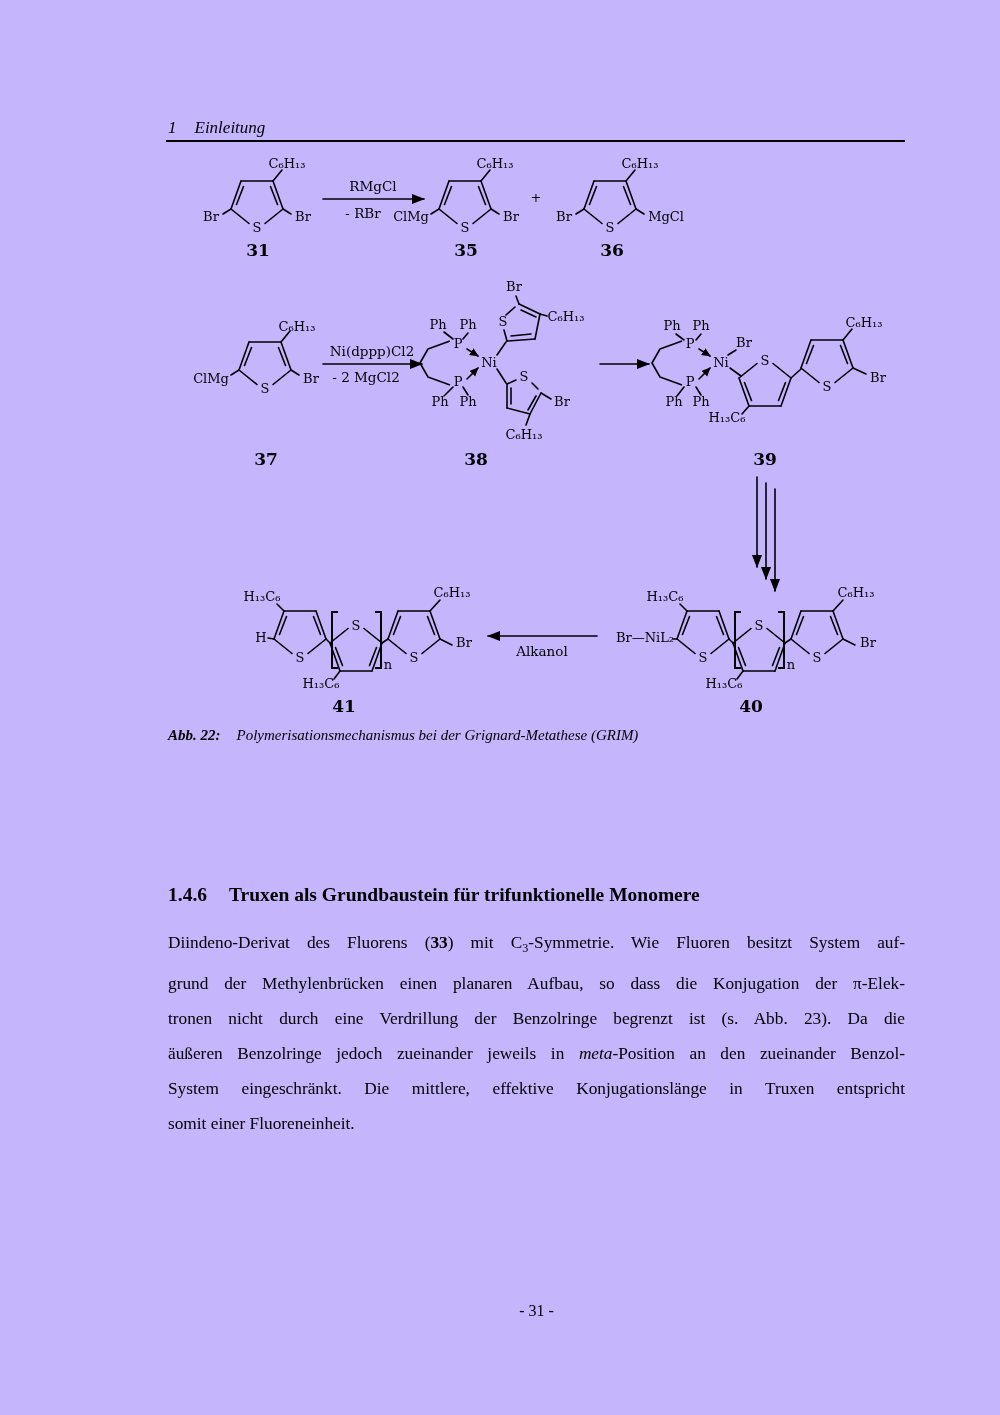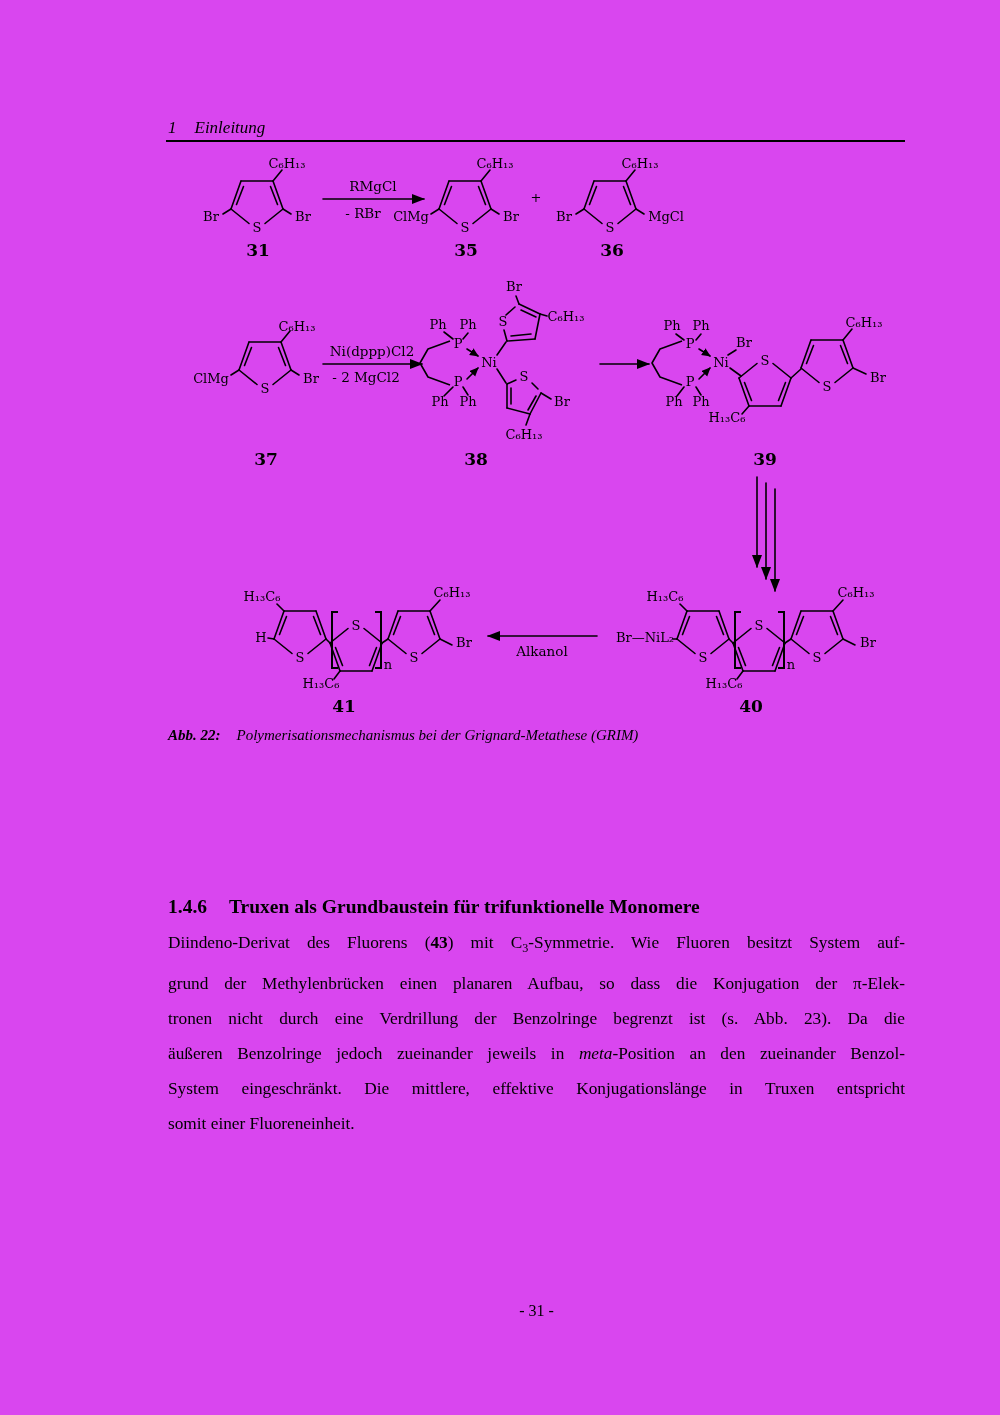--- a/index.html
+++ b/index.html
@@ -1,34 +1,34 @@
 <!DOCTYPE html>
 <html><head>
 <meta charset="utf-8">
 <style>
   html,body{margin:0;padding:0;background:#ffffff;}
-  .page{position:relative;width:1000px;height:1415px;background:#d946ef;overflow:hidden;
+  .page{position:relative;width:1000px;height:1415px;background:#c4b5fd;overflow:hidden;
         font-family:"Liberation Serif",serif;color:#000;}
   
   .runhead{position:absolute;left:168px;top:118px;font-style:italic;font-size:17px;}
   .runhead .num{margin-right:18px;}
   .headrule{position:absolute;left:166px;top:140px;width:739px;height:2px;background:#000;}
   
   .scheme{position:absolute;left:0;top:155px;}
   .bond{stroke:#000;stroke-width:1.6;stroke-linecap:round;}
   .bb{fill:none;stroke:#000;stroke-width:1.6;stroke-linejoin:round;}
   .bracket{fill:none;stroke:#000;stroke-width:2;}
   text.at{font-family:"DejaVu Serif",serif;font-size:13px;text-anchor:middle;fill:#000;}
   text.cn{font-family:"DejaVu Serif",serif;font-size:17px;font-weight:bold;text-anchor:middle;fill:#000;}
   text.rg{font-family:"DejaVu Serif",serif;font-size:13.5px;text-anchor:middle;fill:#000;}
   
   .caption{position:absolute;left:168px;top:727px;width:737px;font-size:15px;font-style:italic;}
   .caption .clabel{font-weight:bold;margin-right:16px;}
   
-  .secheading{position:absolute;left:168px;top:884px;font-size:19.5px;font-weight:bold;margin-top:12px;}
+  .secheading{position:absolute;left:168px;top:884px;font-size:19.5px;font-weight:bold;}
   .secheading .snum{margin-right:22px;}
   
   .para{position:absolute;left:168px;top:925px;width:737px;font-size:17.3px;line-height:35px;}
   .pline{text-align:justify;text-align-last:justify;}
   .pline.plast{text-align-last:left;}
   .i{font-style:italic;}
   .b{font-weight:bold;}
   .sub{font-size:70%;vertical-align:sub;}
   
   .pagenum{position:absolute;left:168px;top:1274px;width:737px;text-align:center;font-size:16px;margin-top:28px;}
@@ -267,21 +267,21 @@
 
   <div class="caption">
     <span class="clabel">Abb. 22:</span><span>Polymerisationsmechanismus bei der Grignard-Metathese (GRIM)</span>
   </div>
 
   <div class="secheading">
     <span class="snum">1.4.6</span><span>Truxen als Grundbaustein für trifunktionelle Monomere</span>
   </div>
 
   <div class="para">
-      <div class="pline"><span>Diindeno-Derivat des Fluorens (</span><span class="b">43</span><span>) mit C</span><span class="sub">3</span><span>-Symmetrie. Wie Fluoren besitzt System auf-</span></div>
+      <div class="pline"><span>Diindeno-Derivat des Fluorens (</span><span class="b">33</span><span>) mit C</span><span class="sub">3</span><span>-Symmetrie. Wie Fluoren besitzt System auf-</span></div>
       <div class="pline"><span>grund der Methylenbrücken einen planaren Aufbau, so dass die Konjugation der π-Elek-</span></div>
       <div class="pline"><span>tronen nicht durch eine Verdrillung der Benzolringe begrenzt ist (s. Abb. 23). Da die</span></div>
       <div class="pline"><span>äußeren Benzolringe jedoch zueinander jeweils in </span><span class="i">meta</span><span>-Position an den zueinander Benzol-</span></div>
       <div class="pline"><span>System eingeschränkt. Die mittlere, effektive Konjugationslänge in Truxen entspricht</span></div>
       <div class="pline plast"><span>somit einer Fluoreneinheit.</span></div>
     </div>
 
   <div class="pagenum">- 31 -</div>
 
 </div>

